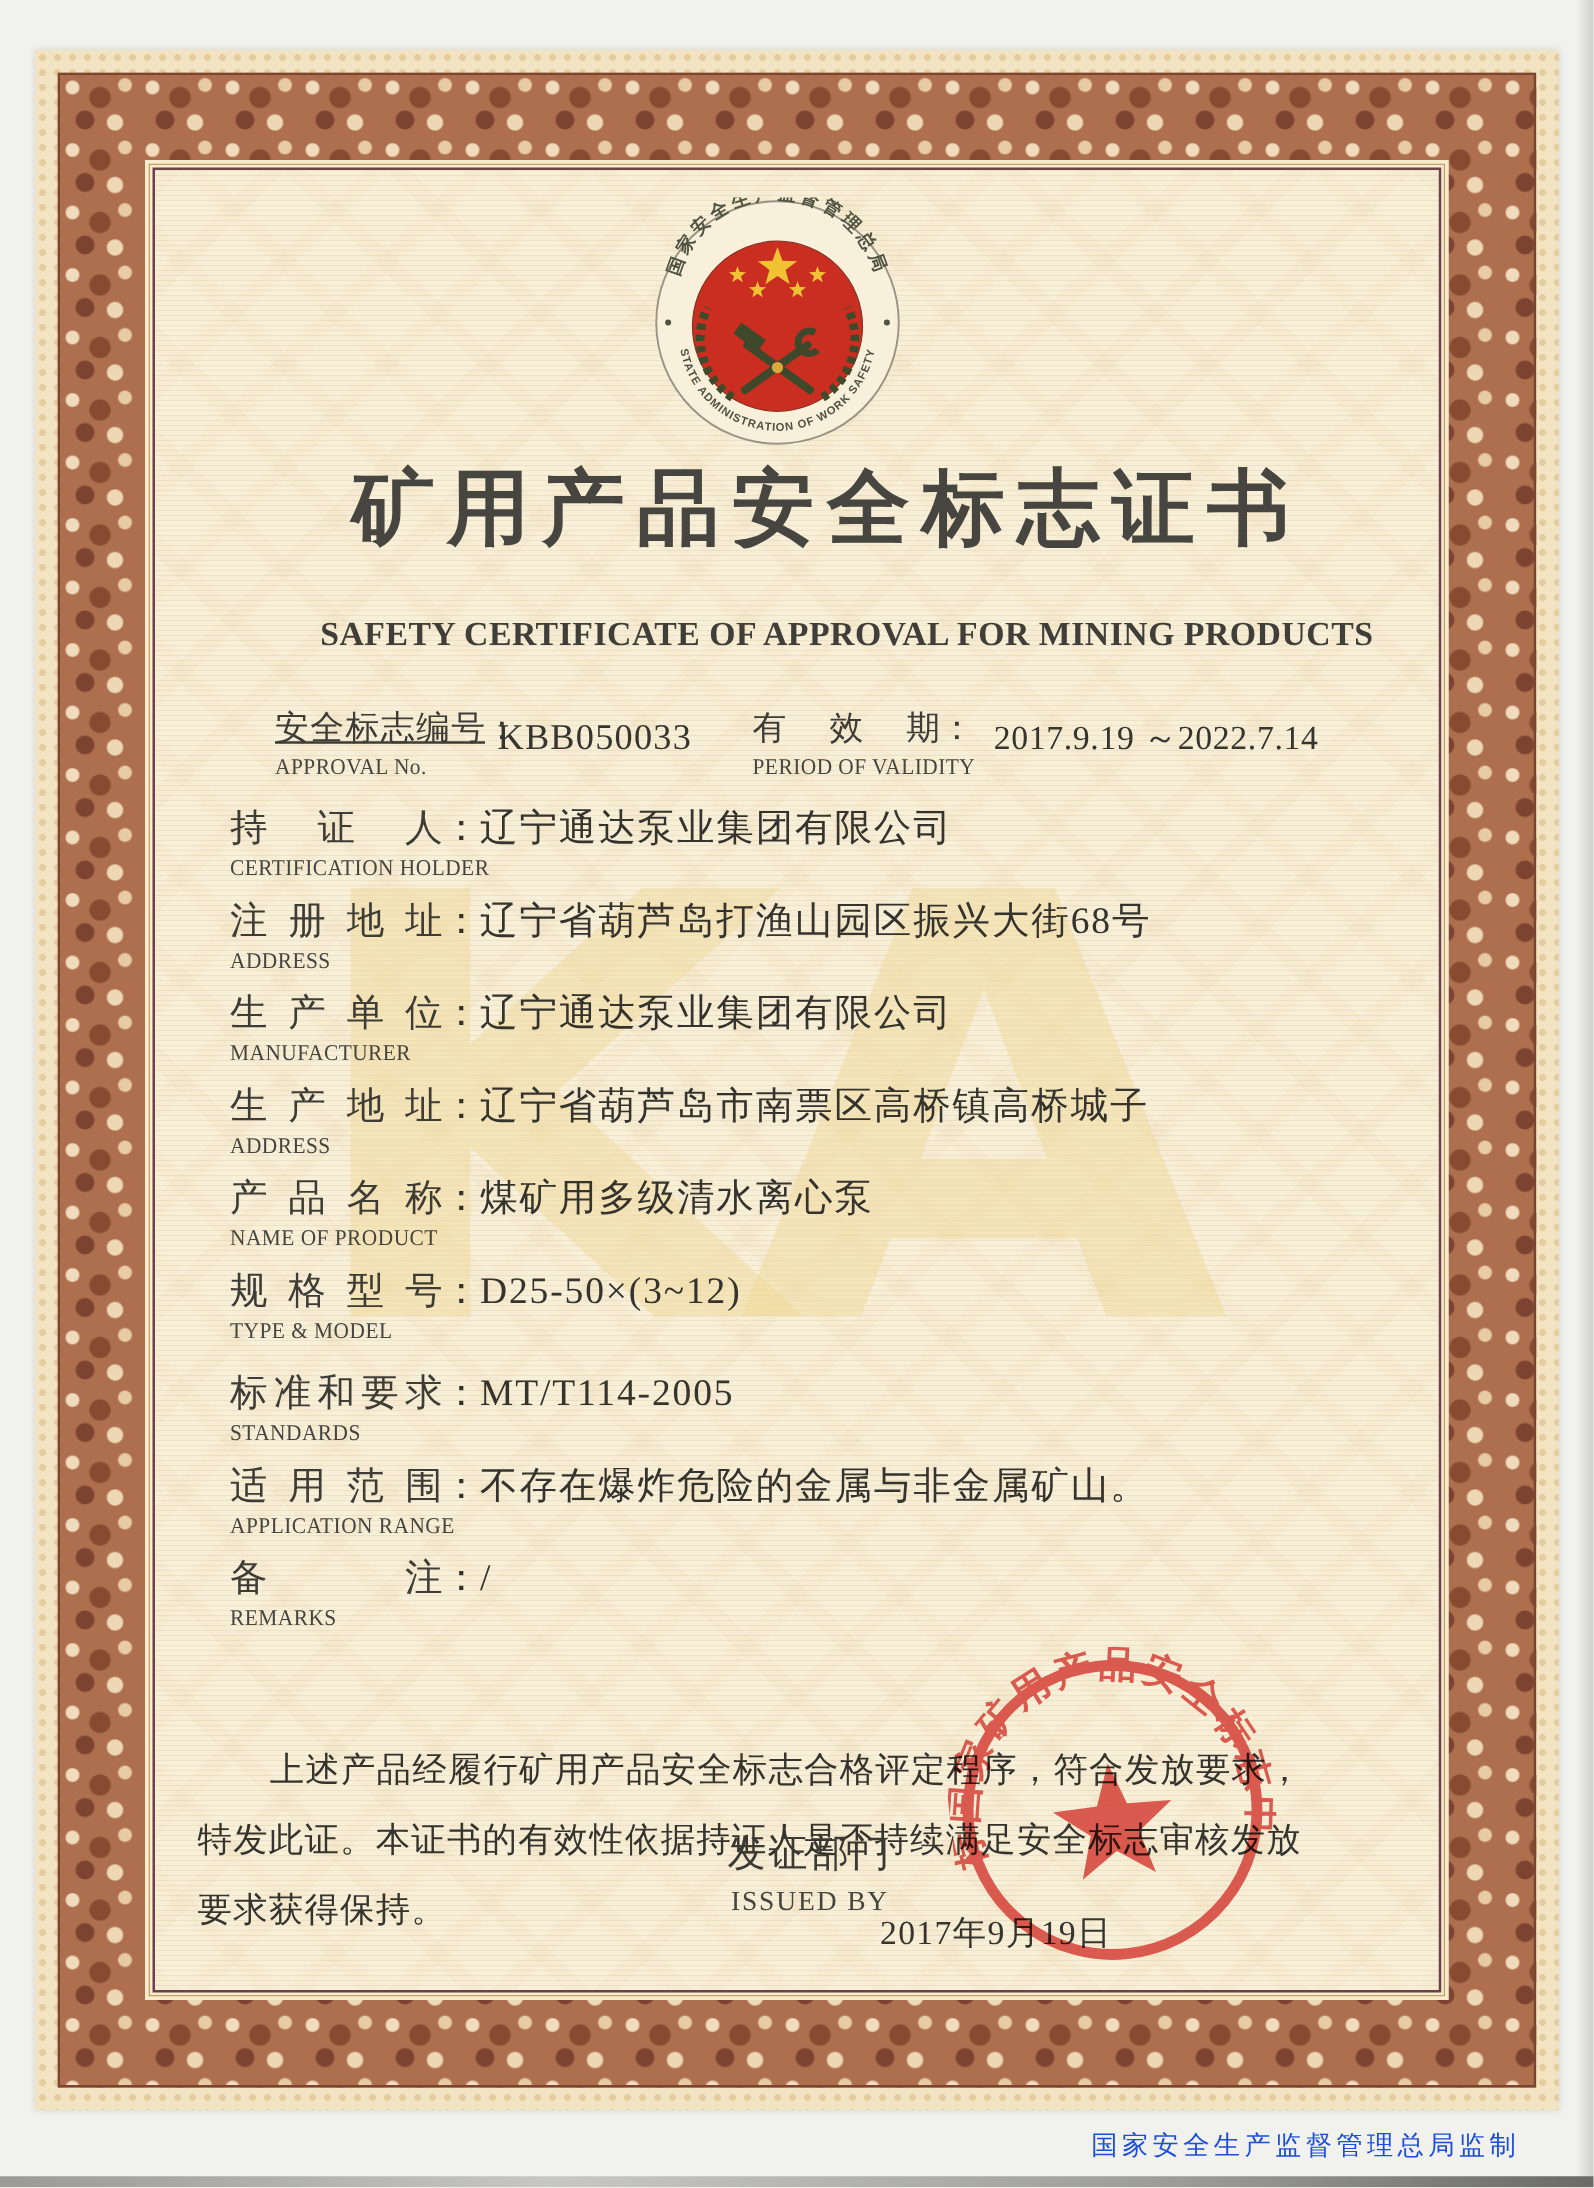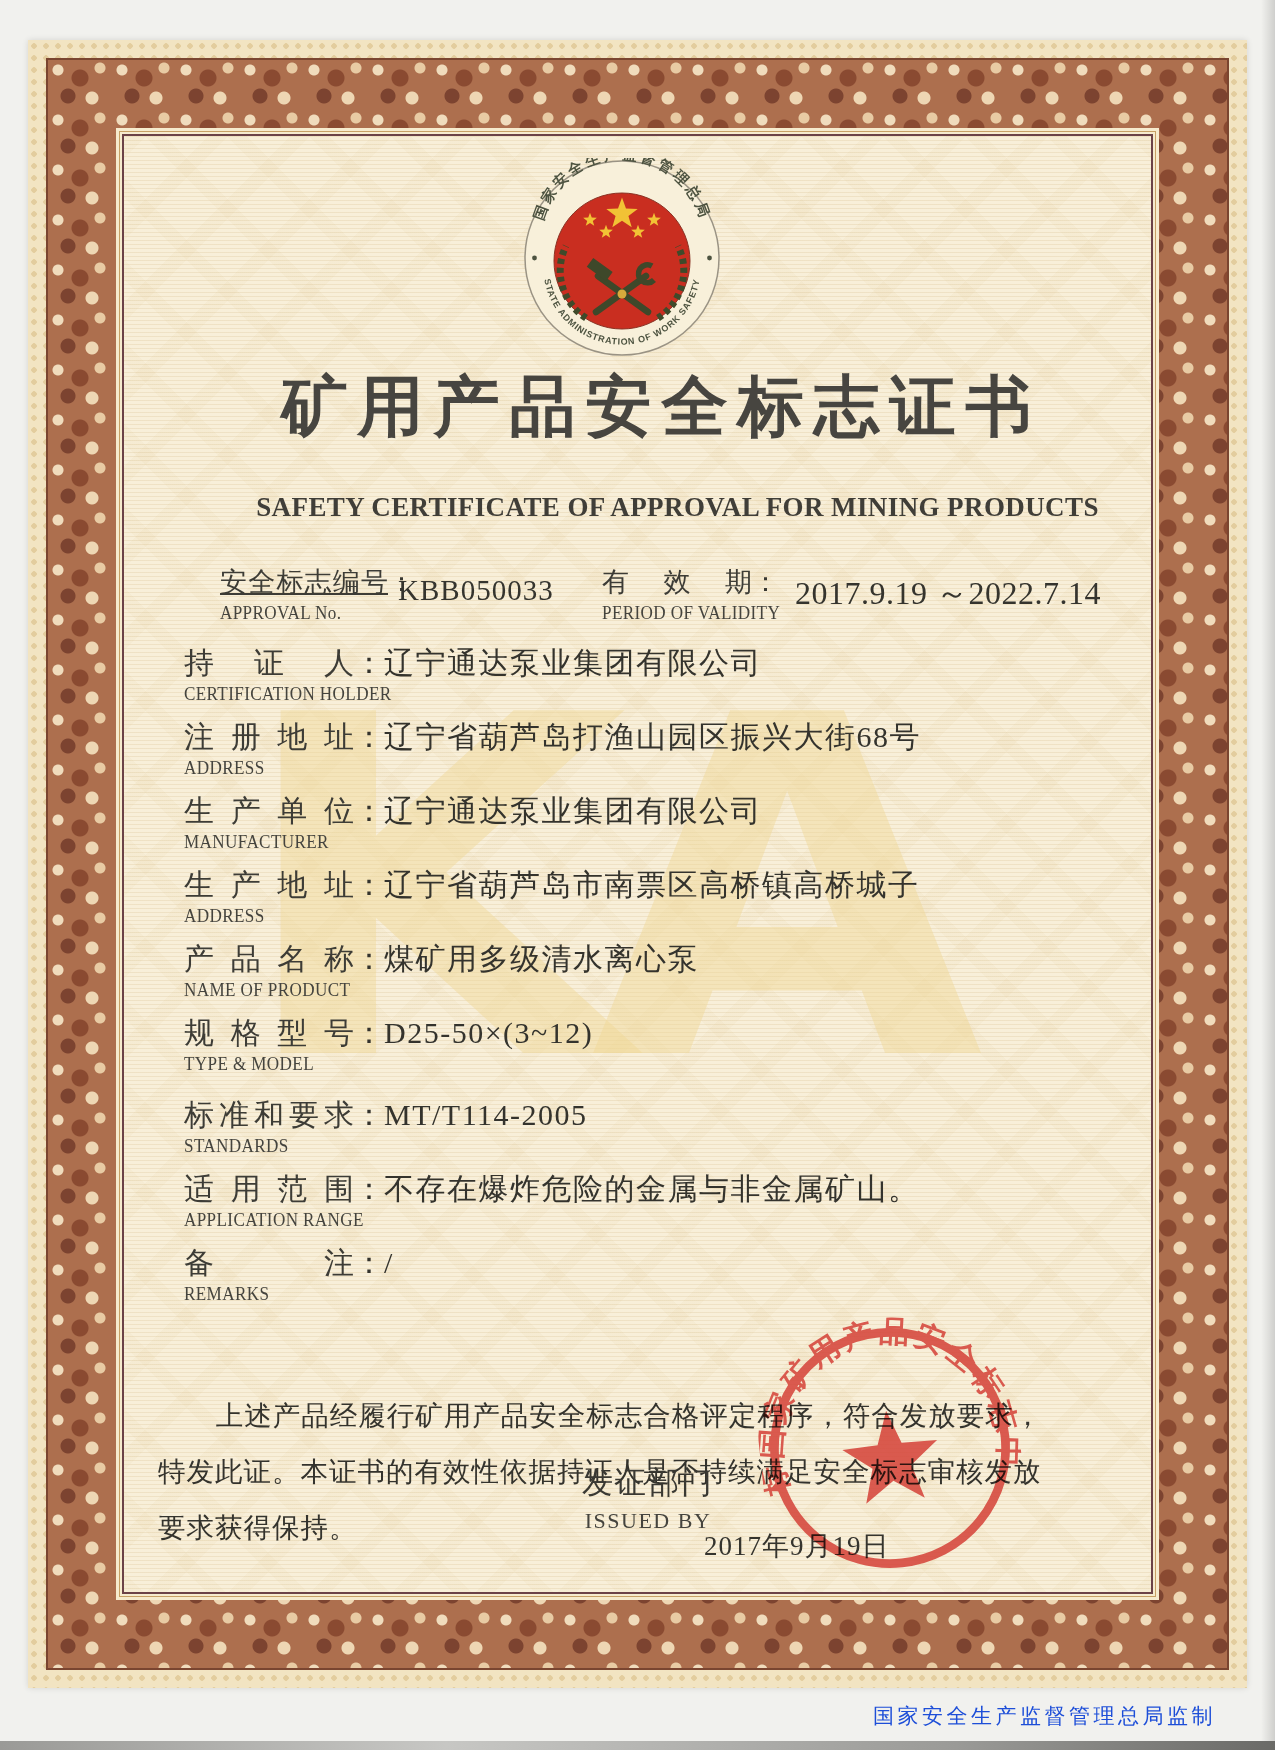--- a/index.html
+++ b/index.html
@@ -49,21 +49,21 @@
   .approval{position:absolute;left:96px;top:428px;right:10px;height:80px;}
   .ap-left{position:absolute;left:0;top:0;}
   .zh-label{display:inline-block;text-align:justify;text-align-last:justify;
     font-size:27px;color:#3d3c36;vertical-align:top;}
   .w170{width:170px;} .w150{width:150px;} .w168{width:168px;text-decoration:underline;}
   .colon{font-size:27px;}
   .en-cap{font-size:18px;color:#45443e;letter-spacing:.4px;margin-top:3px;
     transform:scaleX(.95);transform-origin:left;white-space:nowrap;}
   .ap-num{position:absolute;left:178px;top:10px;font-size:29px;letter-spacing:1px;color:#35342e;}
   .ap-validity{position:absolute;left:382px;top:0;}
-  .ap-dates{position:absolute;left:575px;top:8px;font-size:32px;letter-spacing:.5px;color:#35342e;white-space:nowrap;text-align:center;}
+  .ap-dates{position:absolute;left:575px;top:8px;font-size:27px;letter-spacing:.5px;color:#35342e;white-space:nowrap;text-align:center;}
   
   .fields{position:absolute;left:60px;top:506px;right:20px;}
   .field-row{margin-bottom:12px;}
   .field-row.gap-above{margin-top:20px;}
   .field-main{font-size:30px;line-height:42px;white-space:nowrap;color:#34332d;}
   .field-main .zh-label{font-size:30px;}
   .field-main .colon{font-size:30px;}
   .field-value{letter-spacing:1.5px;}
   .field-en{font-size:18px;line-height:20px;color:#45443e;letter-spacing:.4px;
     transform:scaleX(.95);transform-origin:left;white-space:nowrap;}

